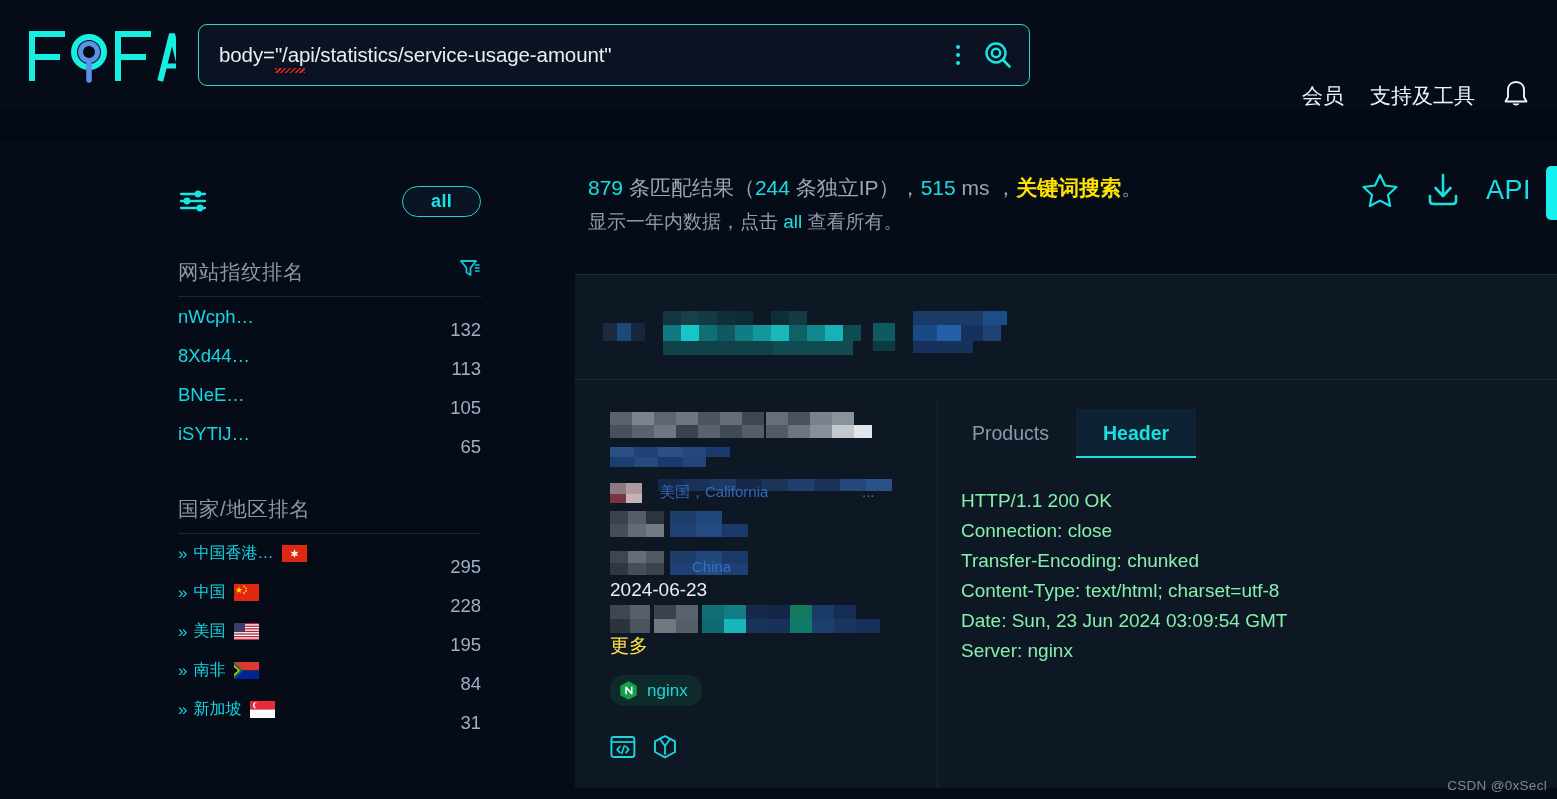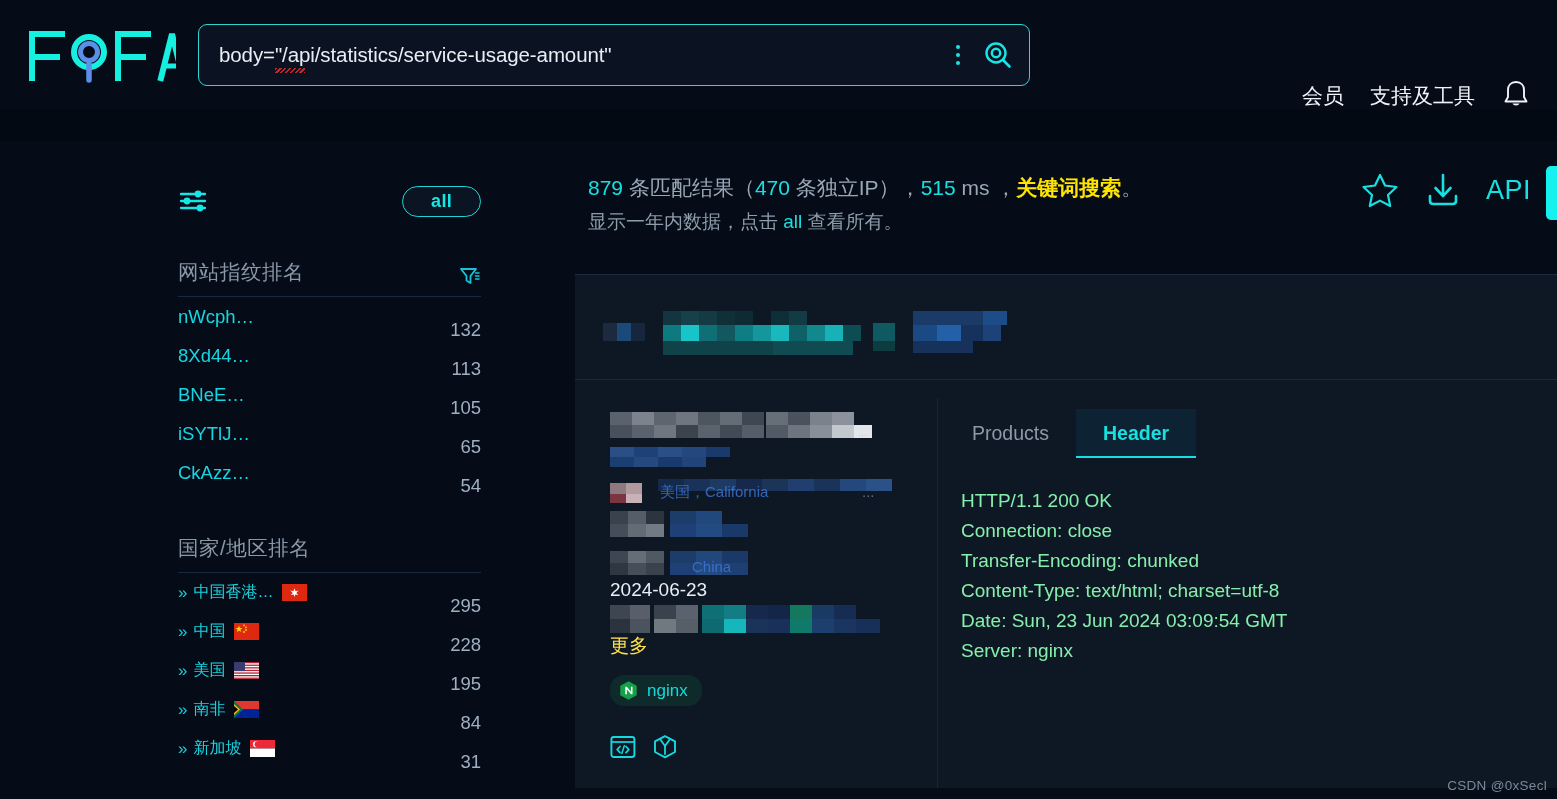--- a/index.html
+++ b/index.html
@@ -145,21 +145,21 @@
     font-weight: bold;
     padding: 4px 28px;
     background: #0a1422;
     cursor: pointer;
     letter-spacing: 0.3px;
   }
 
   .side-section { margin-top: 40px; padding-right: 94px; }
   .side-head {
     display: flex;
-    align-items: flex-end;
+    align-items: flex-start;
     justify-content: space-between;
     padding-bottom: 10px;
     border-bottom: 1px solid #17293b;
   }
   .side-title {
     font-size: 20.5px;
     color: #8b98a8;
     letter-spacing: 0.5px;
   }
   .filter-icon { cursor: pointer; display:flex; }
@@ -435,24 +435,20 @@
           <span class="rank-name">8Xd44…</span>
           <span class="rank-count">113</span>
         </div>
         <div class="rank-row">
           <span class="rank-name">BNeE…</span>
           <span class="rank-count">105</span>
         </div>
         <div class="rank-row">
           <span class="rank-name">iSYTlJ…</span>
           <span class="rank-count">65</span>
-        </div>
-        <div class="rank-row">
-          <span class="rank-name">CkAzz…</span>
-          <span class="rank-count">54</span>
         </div>
       </div>
     </div>
 
     <div class="side-section" style="margin-top:42px;">
       <div class="side-head">
         <div class="side-title">国家/地区排名</div>
       </div>
       <div>
 
@@ -526,21 +522,21 @@
         </div>
 
       </div>
     </div>
   </div>
 
   <div class="main">
 
     <div class="summary">
       <div class="sum-line1">
-        <span class="cyan">879</span><span> 条匹配结果（</span><span class="cyan">470</span><span> 条独立IP），</span><span class="cyan">515</span><span> ms ，</span><span class="yellow">关键词搜索</span>。
+        <span class="cyan">879</span><span> 条匹配结果（</span><span class="cyan">244</span><span> 条独立IP），</span><span class="cyan">515</span><span> ms ，</span><span class="yellow">关键词搜索</span>。
       </div>
       <div class="sum-line2">
         <span>显示一年内数据，点击 </span><span class="cyan-link">all</span><span> 查看所有。</span>
       </div>
     </div>
 
     <div class="actions">
       <div class="act-icon">
         <svg width="40" height="40" viewBox="0 0 40 40">
           <path d="M20 5 L25 15.5 L36.5 17 L28 25 L30.2 36 L20 30.6 L9.8 36 L12 25 L3.5 17 L15 15.5 Z" fill="none" stroke="#19e0e0" stroke-width="2.2" stroke-linejoin="round"></path>

